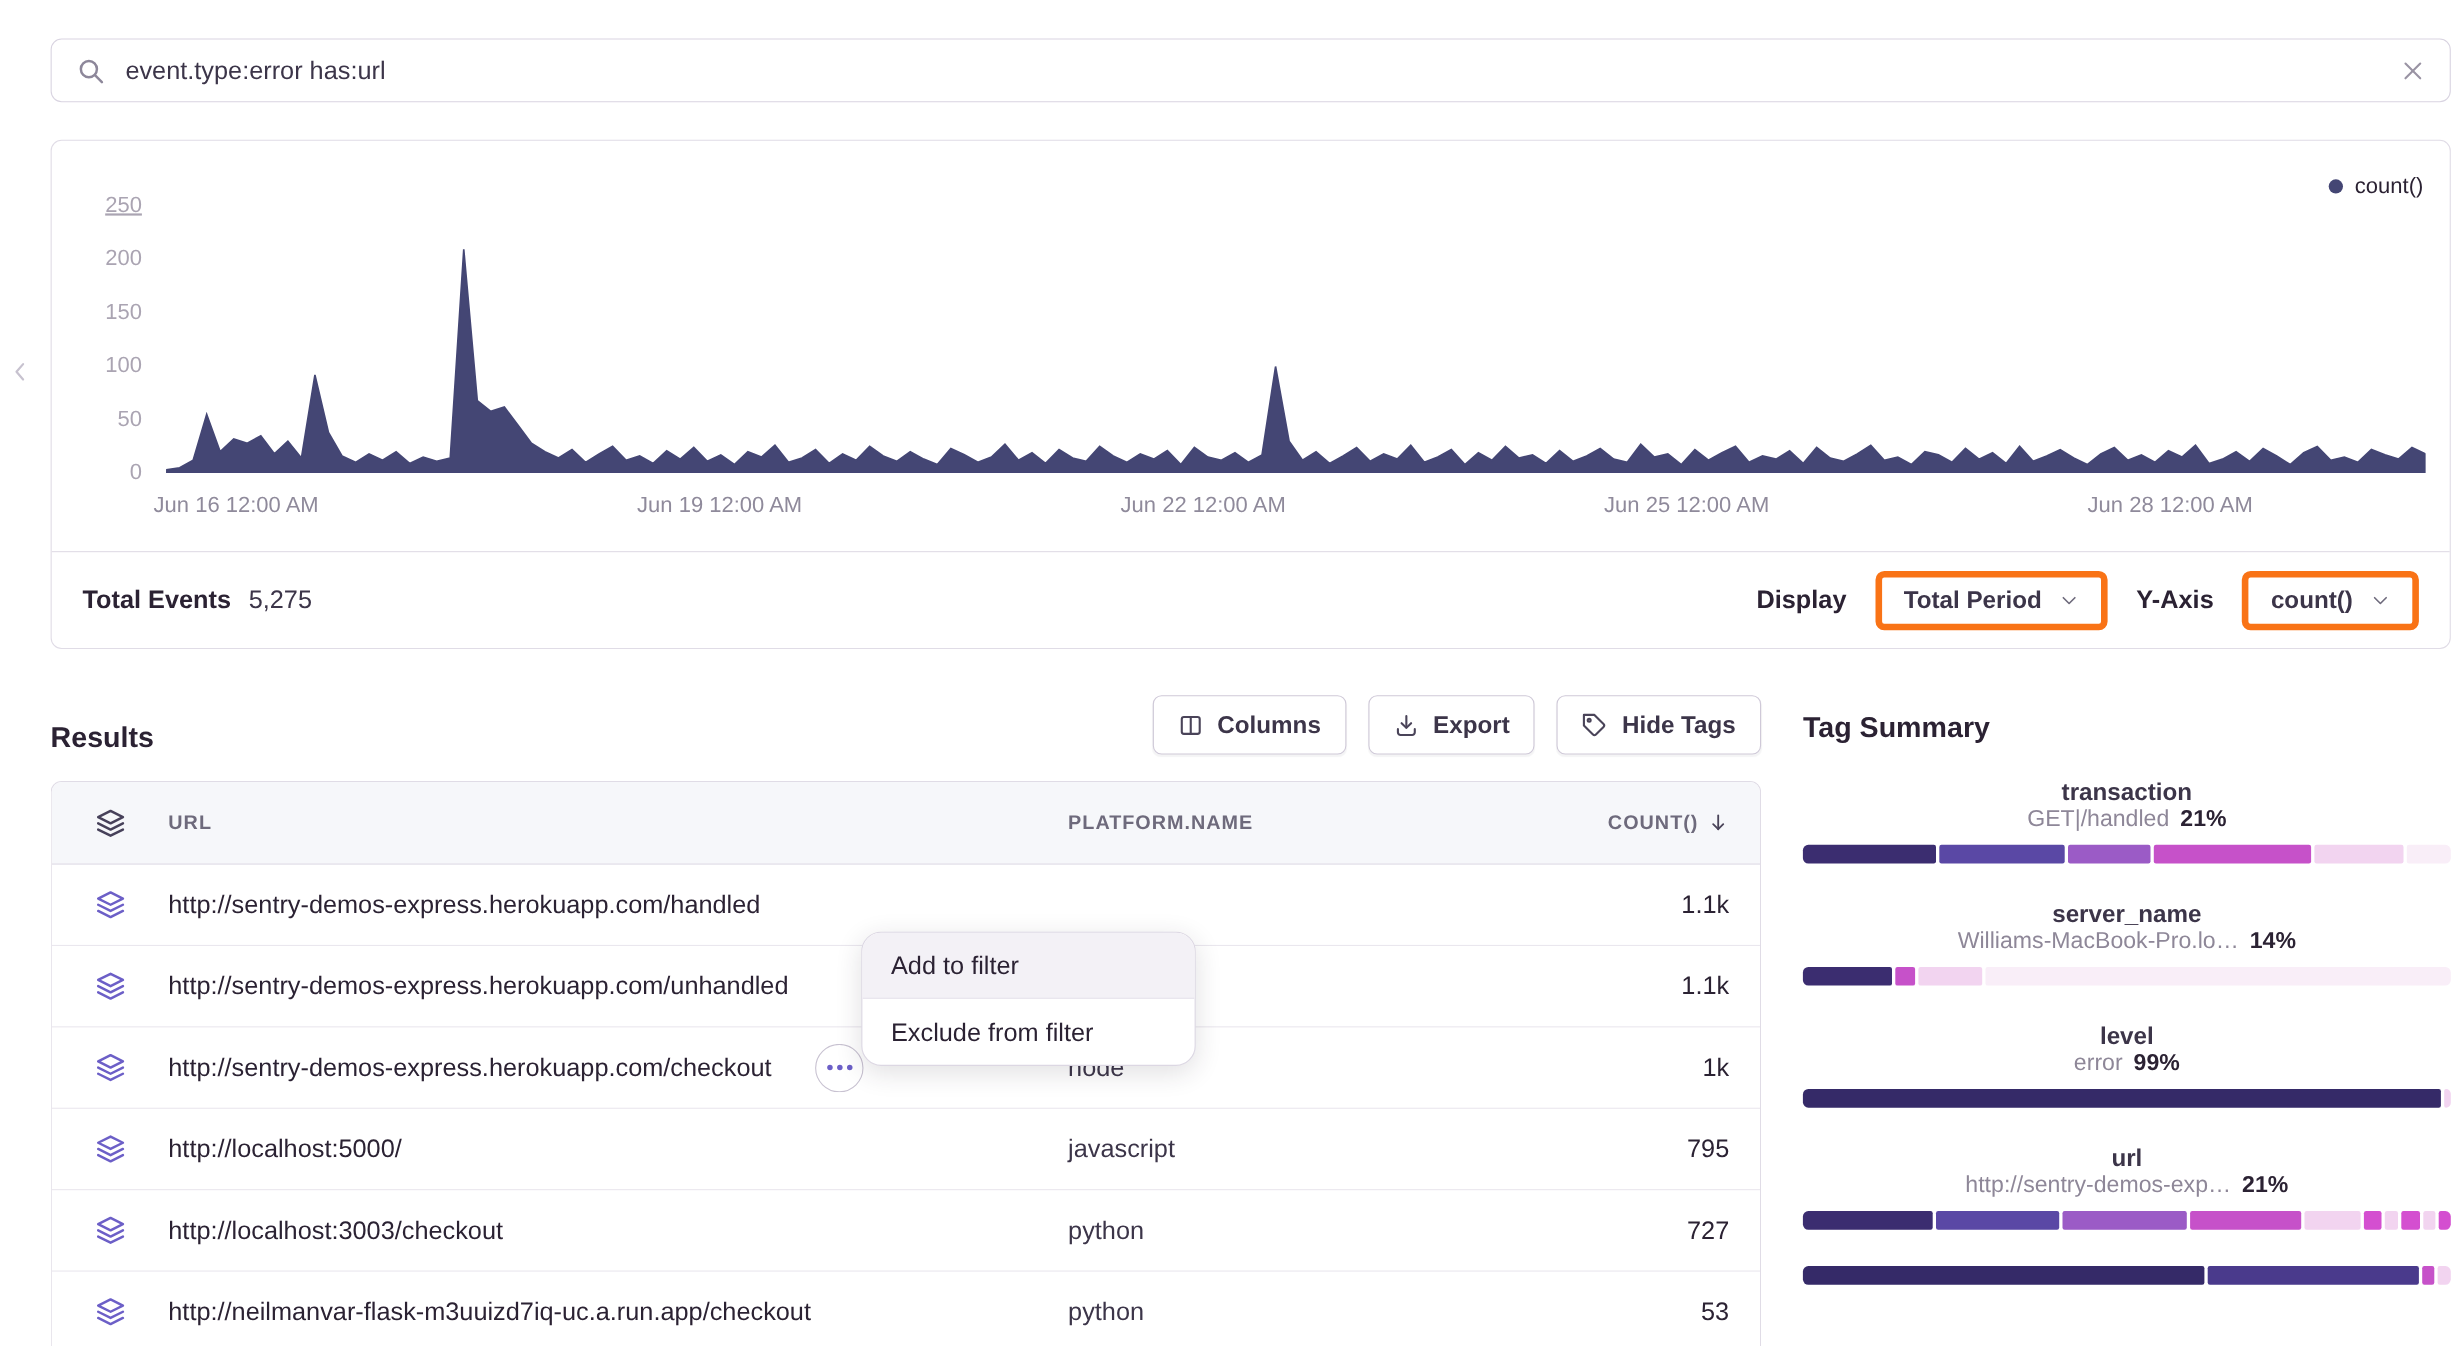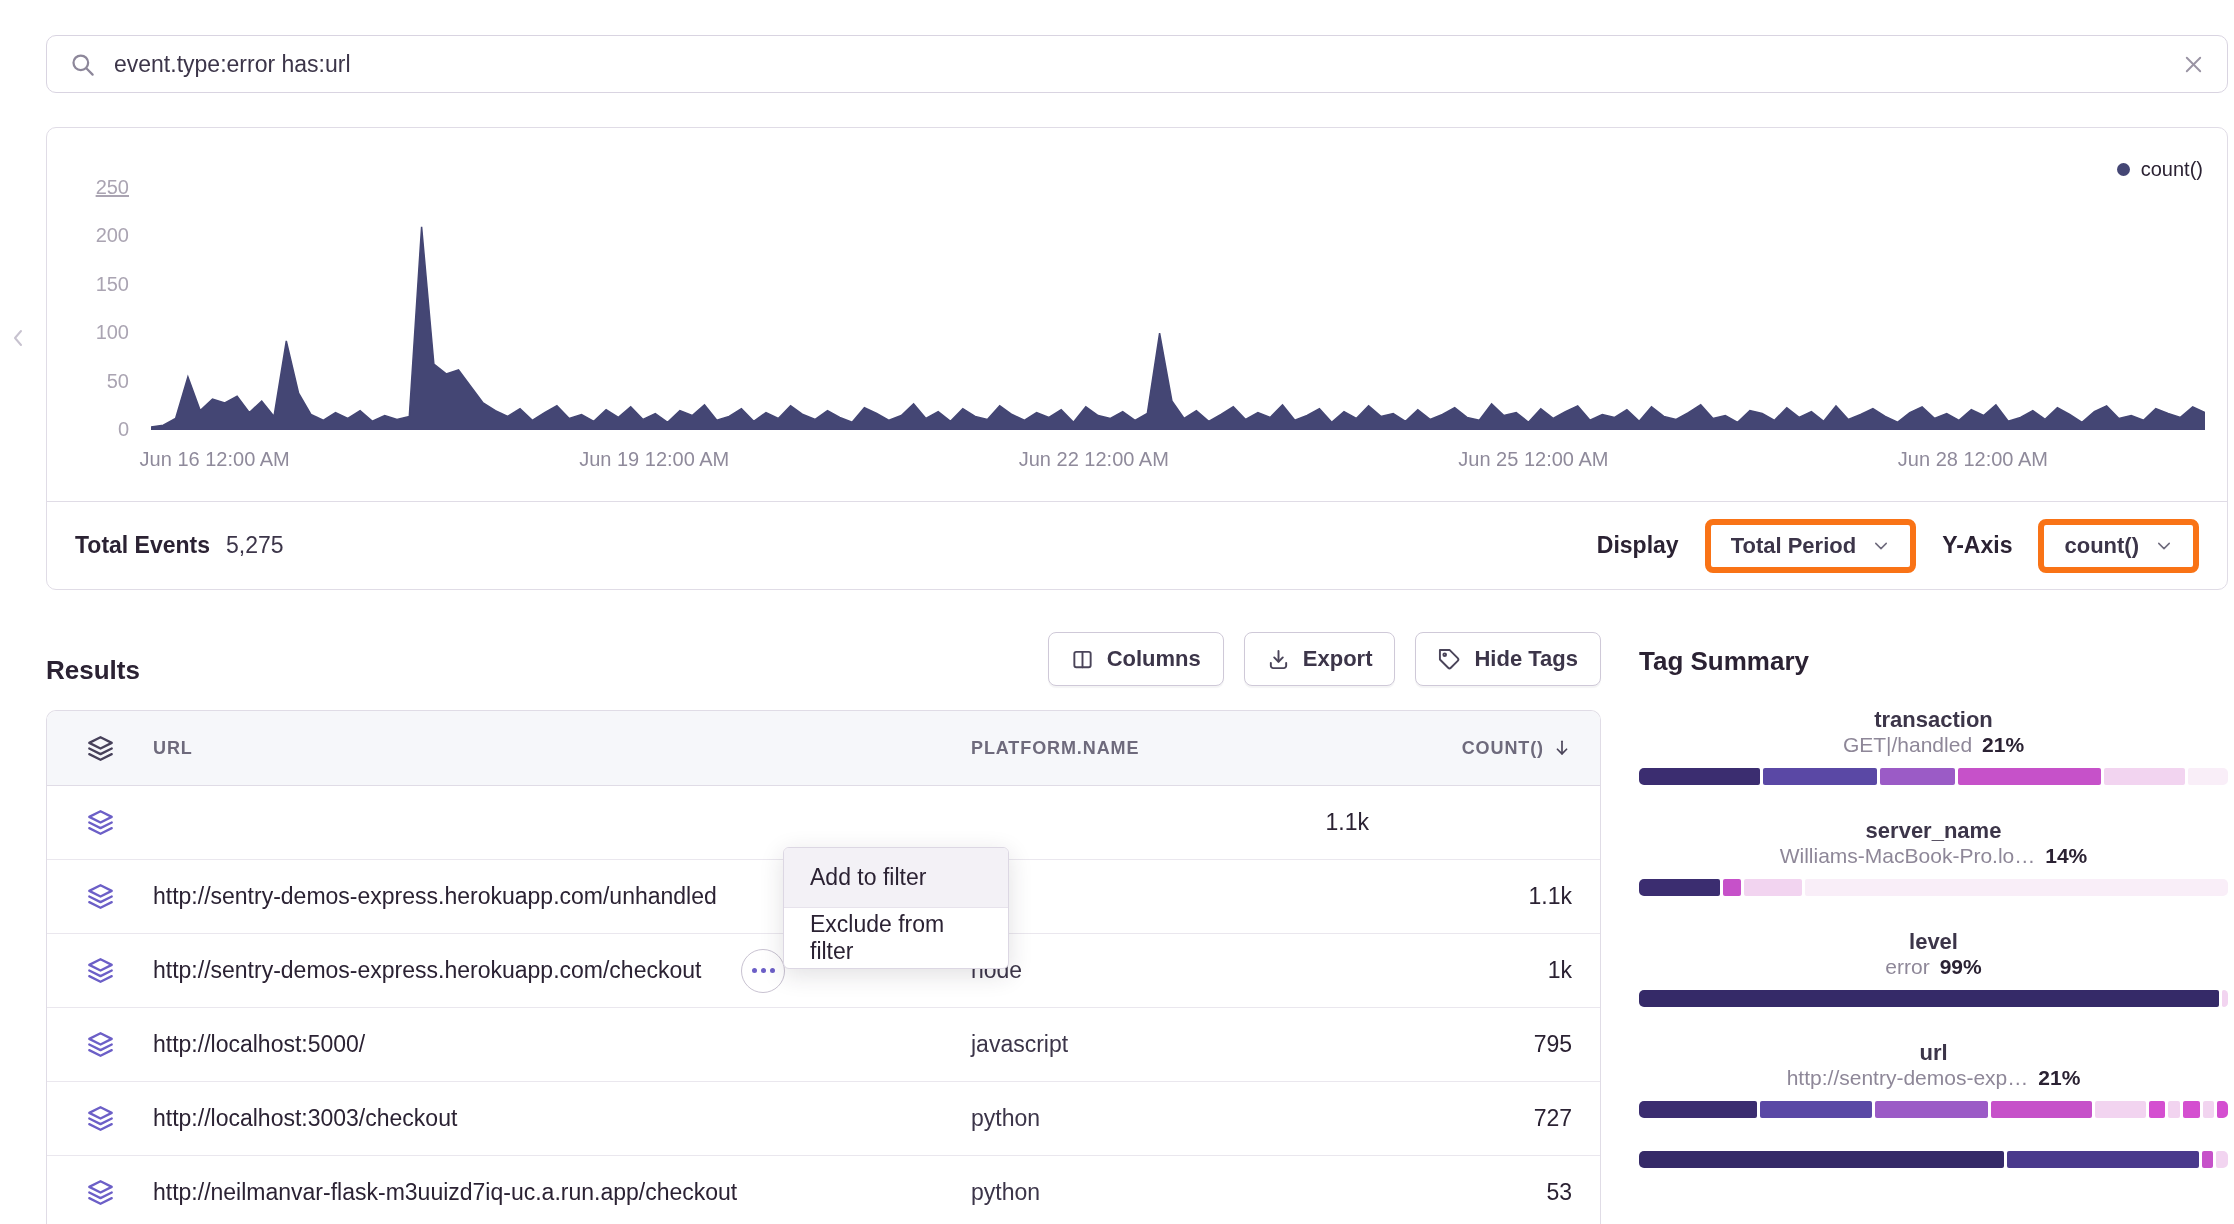--- a/index.html
+++ b/index.html
@@ -64,22 +64,22 @@
   .url-cell { display: flex; align-items: center; color: #2b2233; white-space: nowrap; overflow: hidden; }
   .url-text { cursor: pointer; }
   .plat-cell { color: #3c3549; }
   .count-cell { text-align: right; padding-right: 28px; color: #2b2233; }
   .dots-btn { width: 44px; height: 44px; flex: 0 0 auto; margin-left: 40px; border-radius: 50%;
     border: 1px solid #c8c2d1; background: #fff; display: inline-flex; align-items: center;
     justify-content: center; gap: 4px; cursor: pointer; }
   .dot { width: 5px; height: 5px; border-radius: 50%; background: #6c5fc7; }
 
   
-  .context-menu { position: absolute; left: 783px; top: 812px; width: 226px; background: #fff;
-    border: 1px solid #dcd7e3; border-radius: 6px; box-shadow: 0 6px 24px rgba(43,34,51,0.14); overflow: hidden; z-index: 10; }
+  .context-menu { position: absolute; left: 783px; top: 812px; width: 304px; background: #fff;
+    border: 1px solid #dcd7e3; border-radius: 18px; box-shadow: 0 6px 24px rgba(43,34,51,0.14); overflow: hidden; z-index: 10; }
   .menu-item { height: 60px; display: flex; align-items: center; padding: 0 26px; font-size: 23px; color: #2b2233; cursor: pointer; }
   .menu-item.highlighted { background: #f3f1f6; border-bottom: 1px solid #e7e3ec; }
 
   
   .tag-summary { flex: 1; padding-top: 14px; }
   .ts-title { font-size: 26px; font-weight: 700; color: #2b2233; margin-bottom: 30px; }
   .tag-block { margin-bottom: 33px; }
   .tag-head { display: flex; justify-content: space-between; align-items: center; flex-direction: column; }
   .tag-name { font-size: 22px; font-weight: 700; color: #3c3549; }
   .tag-val { display: flex; align-items: baseline; gap: 10px; white-space: nowrap; }
@@ -214,20 +214,23 @@
         </div>
         <div id="table-body">
             <div class="trow">
               <div class="icon-cell">
                 <svg class="layers icon" viewBox="0 0 24 24">
                   <polygon points="12 2 2 7 12 12 22 7 12 2"></polygon>
                   <polyline points="2 12 12 17 22 12"></polyline>
                   <polyline points="2 17 12 22 22 17"></polyline>
                 </svg>
               </div>
+              <div class="url-cell">
+                <span class="url-text">http://sentry-demos-express.herokuapp.com/handled</span>
+              </div>
               <div class="plat-cell"></div>
               <div class="count-cell">1.1k</div>
             </div>
             <div class="trow">
               <div class="icon-cell">
                 <svg class="layers icon" viewBox="0 0 24 24">
                   <polygon points="12 2 2 7 12 12 22 7 12 2"></polygon>
                   <polyline points="2 12 12 17 22 12"></polyline>
                   <polyline points="2 17 12 22 22 17"></polyline>
                 </svg>

